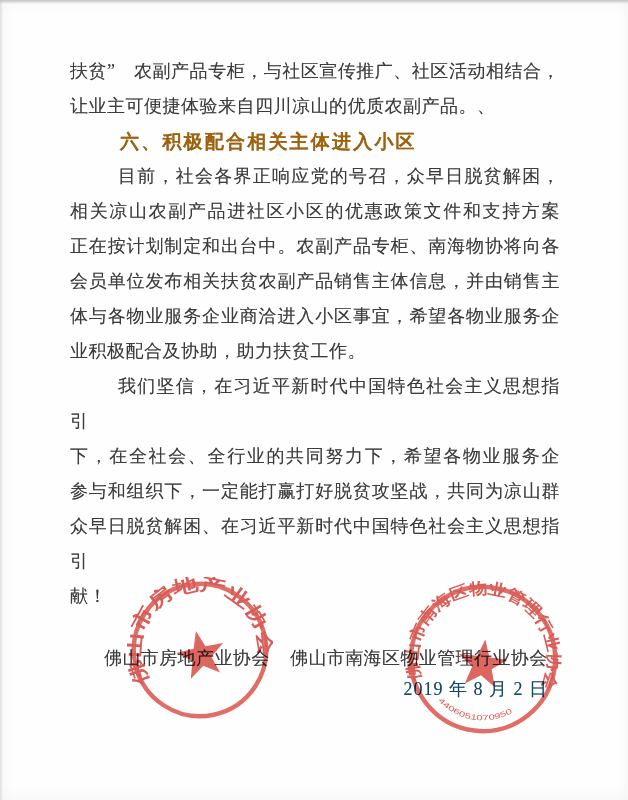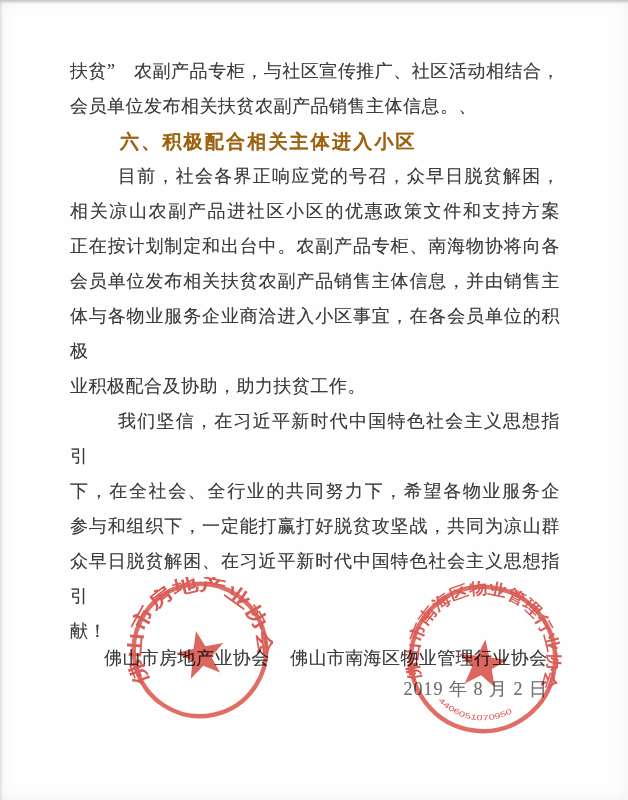--- a/index.html
+++ b/index.html
@@ -42,21 +42,21 @@
   }
   .sig-row {
     position: absolute; top: 646px; left: 0; width: 628px; height: 26px;
     font-size: 18px; color: #3c3c3c;
     text-shadow: 0 0 0.6px rgba(60,60,60,0.45);
   }
   .org-left  { position: absolute; left: 104px; letter-spacing: 0.4px; }
   .org-right { position: absolute; left: 290px; letter-spacing: 0.4px; }
   .date-line {
     position: absolute; top: 677px; left: 380px; width: 168px;
-    text-align: right; font-size: 18px; letter-spacing: 1px; color: #737373;
+    text-align: right; font-size: 18px; letter-spacing: 1px; color: #0c4a6e;
     text-shadow: 0 0 0.6px rgba(60,60,60,0.45);
   }
   .seal {
     position: absolute;
     mix-blend-mode: multiply;
     opacity: 0.88;
     filter: blur(0.3px);
   }
   .seal-left  { left: 127px; top: 577px; width: 146px; height: 146px; }
   .seal-right { left: 404px; top: 580px; width: 158px; height: 158px; }
@@ -67,33 +67,33 @@
 </style>
 </head>
 <body>
 
 <div class="page">
 
   <div class="body-text">
 
       <div class="line line-justify">扶贫”　农副产品专柜，与社区宣传推广、社区活动相结合，</div>
 
-      <div class="line line-plain">会员单位发布相关扶贫农副产品销售主体信息。、</div>
+      <div class="line line-plain">让业主可便捷体验来自四川凉山的优质农副产品。、</div>
 
       <div class="line line-heading">六、积极配合相关主体进入小区</div>
 
       <div class="line line-indent-justify">目前，社会各界正响应党的号召，众早日脱贫解困，</div>
 
       <div class="line line-justify">相关凉山农副产品进社区小区的优惠政策文件和支持方案</div>
 
       <div class="line line-justify">正在按计划制定和出台中。农副产品专柜、南海物协将向各</div>
 
       <div class="line line-justify">会员单位发布相关扶贫农副产品销售主体信息，并由销售主</div>
 
-      <div class="line line-justify">体与各物业服务企业商洽进入小区事宜，在各会员单位的积极</div>
+      <div class="line line-justify">体与各物业服务企业商洽进入小区事宜，希望各物业服务企</div>
 
       <div class="line line-plain">业积极配合及协助，助力扶贫工作。</div>
 
       <div class="line line-indent-justify">我们坚信，在习近平新时代中国特色社会主义思想指引</div>
 
       <div class="line line-justify">下，在全社会、全行业的共同努力下，希望各物业服务企</div>
 
       <div class="line line-justify">参与和组织下，一定能打赢打好脱贫攻坚战，共同为凉山群</div>
 
       <div class="line line-justify">众早日脱贫解困、在习近平新时代中国特色社会主义思想指引</div>

